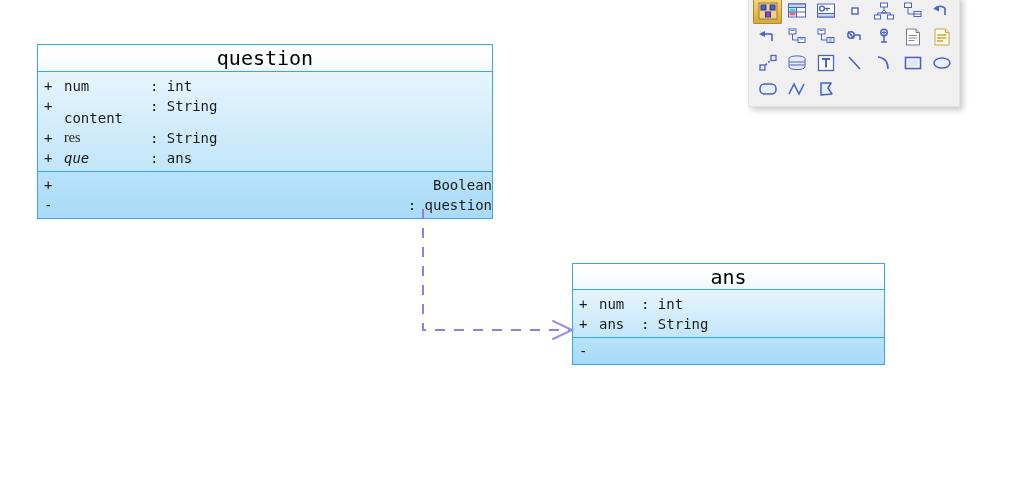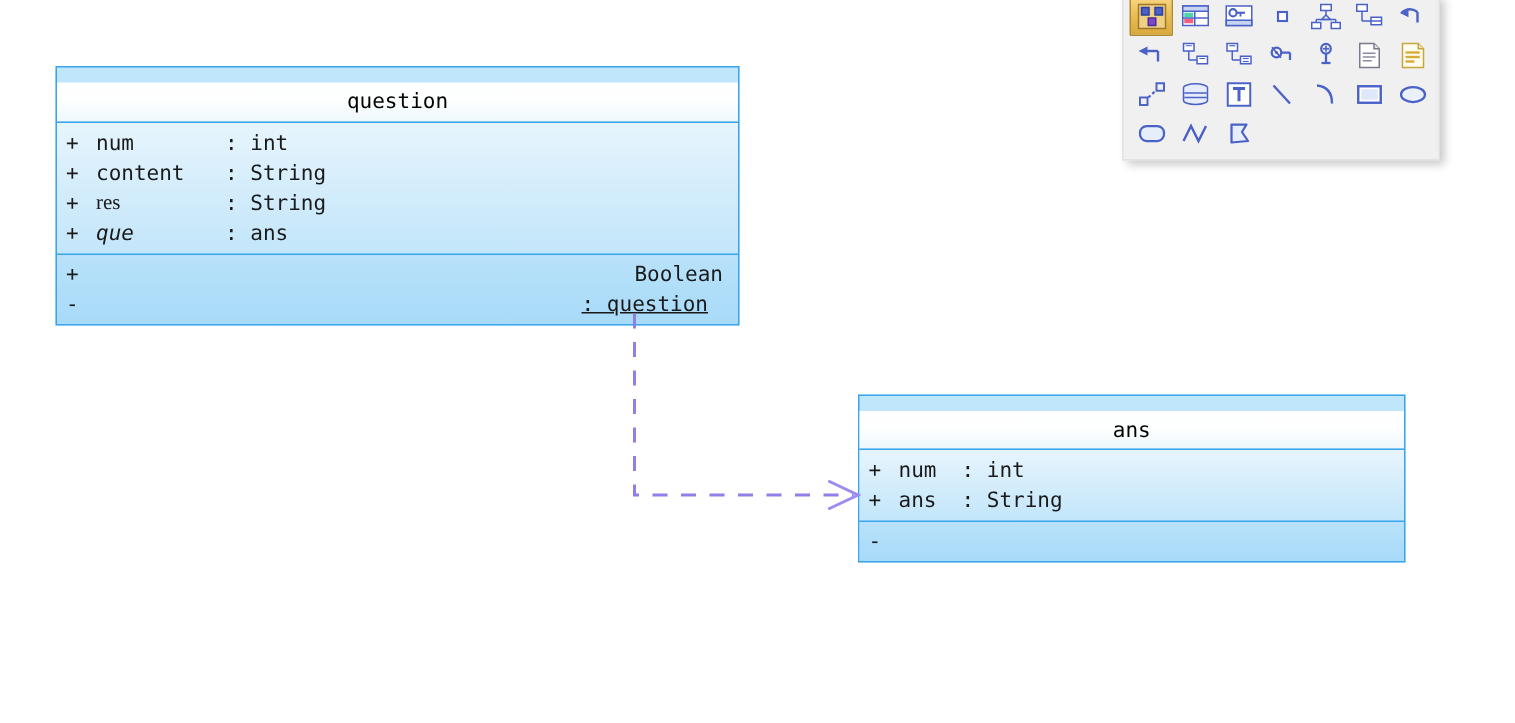--- a/index.html
+++ b/index.html
@@ -22,26 +22,25 @@
     box-sizing: border-box;
     border: 1px solid #3aa4ec;
     background: #bfe6fb;
   }
   .uml-header {
     box-sizing: border-box;
     border-bottom: 1px solid #3aa4ec;
     background: linear-gradient(to bottom, #ffffff 0%, #fdfefe 45%, #eef8fd 100%);
     text-align: center;
     color: #000000;
-    font-size: 14px;
+    font-size: 20px;
     line-height: 1;
     display: flex;
     align-items: center;
     justify-content: center;
-    margin-top: 10px;
   }
   .uml-attrs {
     box-sizing: border-box;
     border-bottom: 1px solid #3aa4ec;
     background: linear-gradient(to bottom, #e7f5fd 0%, #d2ecfb 55%, #c3e6fa 100%);
     padding: 4px 0 3px 0;
   }
   .uml-ops {
     box-sizing: border-box;
     background: linear-gradient(to bottom, #b9e2fa 0%, #aeddf9 60%, #a8dbf8 100%);
@@ -106,49 +105,49 @@
     <span>question</span>
   </div>
   <div class="uml-attrs">
     <div class="uml-line">
       <span class="vis">+</span>
       <span class="mem-name" style="width:86px;">num</span>
       <span class="mem-type">: int</span>
     </div>
     <div class="uml-line">
       <span class="vis">+</span>
-      <span class="mem-name" style="width:86px;">content</span>
+      <span class="mem-name" style="width:86px;margin-top:12px;">content</span>
       <span class="mem-type">: String</span>
     </div>
     <div class="uml-line">
       <span class="vis">+</span>
       <span class="mem-name" style="width:86px;font-family:Liberation Serif, serif;">res</span>
       <span class="mem-type">: String</span>
     </div>
     <div class="uml-line">
       <span class="vis">+</span>
       <span class="mem-name" style="width:86px;font-style:italic;">que</span>
       <span class="mem-type">: ans</span>
     </div>
   </div>
   <div class="uml-ops">
     <div class="uml-line">
       <span class="vis">+</span>
       <span class="mem-spacer"></span>
-      <span class="mem-type" style="padding-right:10px;">Boolean</span>
+      <span class="mem-type" style="padding-right:0;">Boolean</span>
     </div>
     <div class="uml-line">
       <span class="vis">-</span>
       <span class="mem-spacer"></span>
-      <span class="mem-type" style="padding-right:20px;text-decoration:underline;">: question</span>
+      <span class="mem-type" style="padding-right:0;">: question</span>
     </div>
   </div>
 </div>
 
-<div class="uml-class" style="left:572px; top:263px; width:365px;">
+<div class="uml-class" style="left:572px; top:263px; width:313px;">
   <div class="uml-header" style="height:26px;">
     <span>ans</span>
   </div>
   <div class="uml-attrs">
     <div class="uml-line">
       <span class="vis">+</span>
       <span class="mem-name" style="width:42px;">num</span>
       <span class="mem-type">: int</span>
     </div>
     <div class="uml-line">

